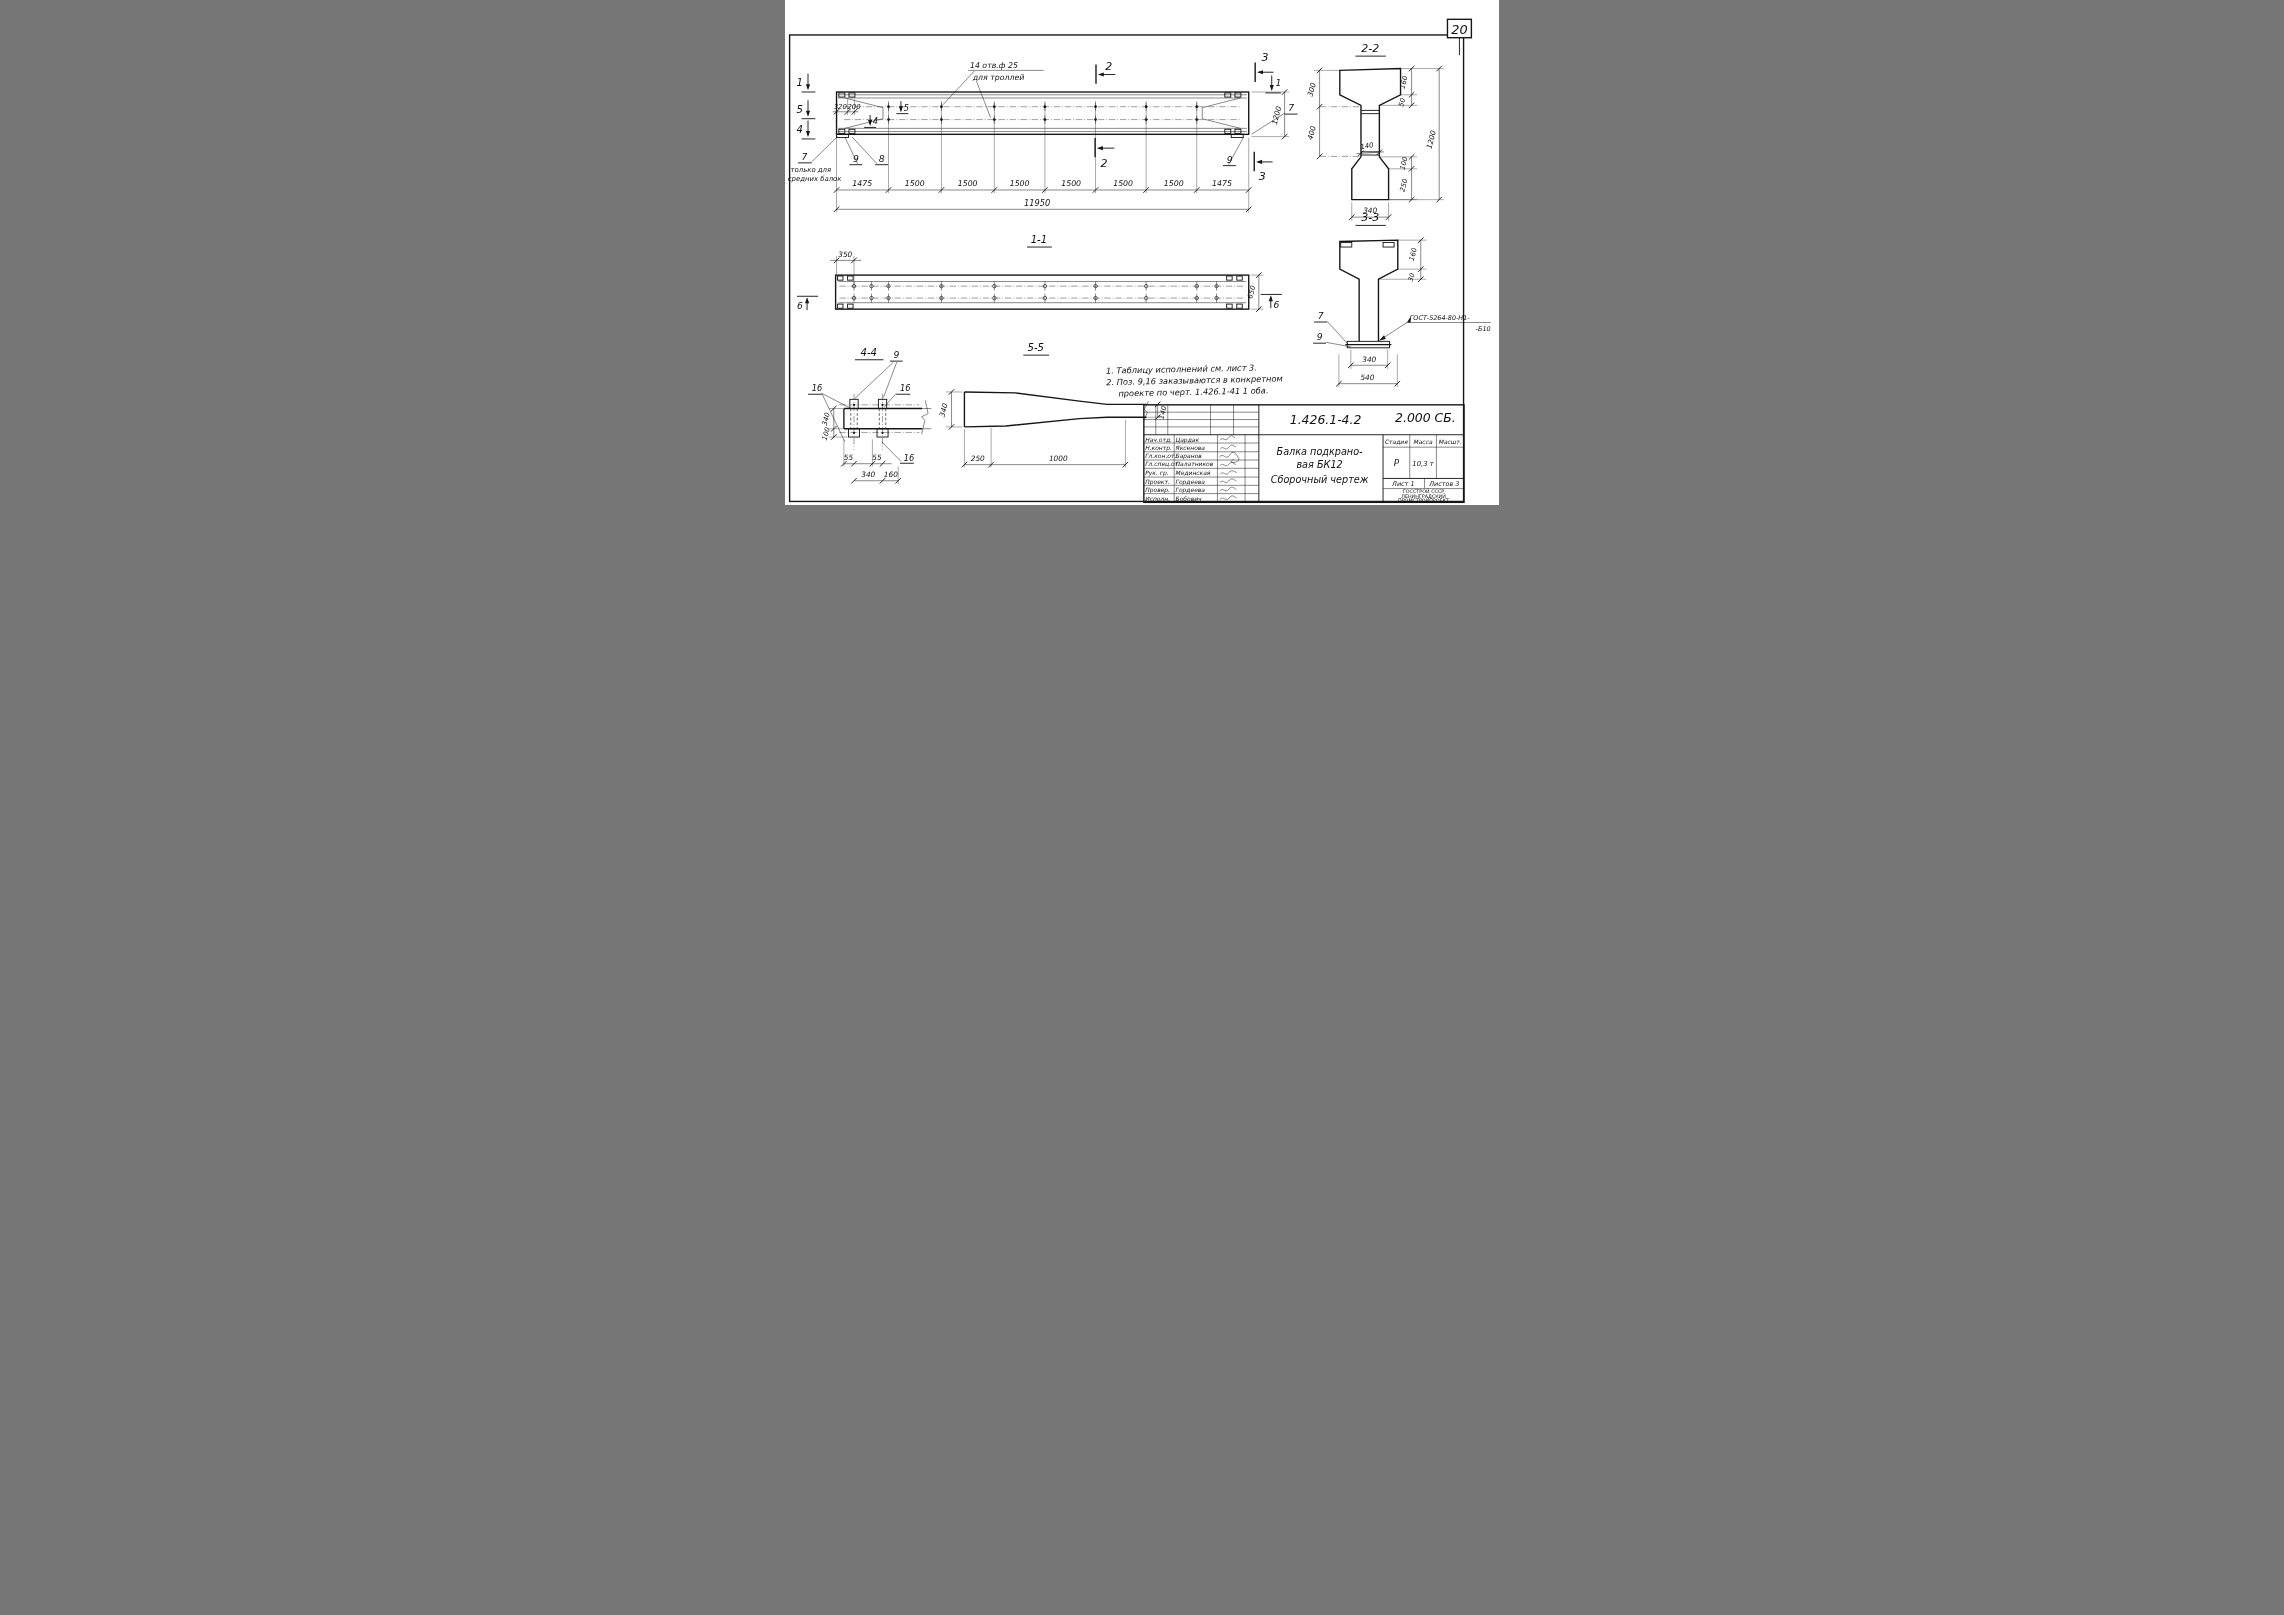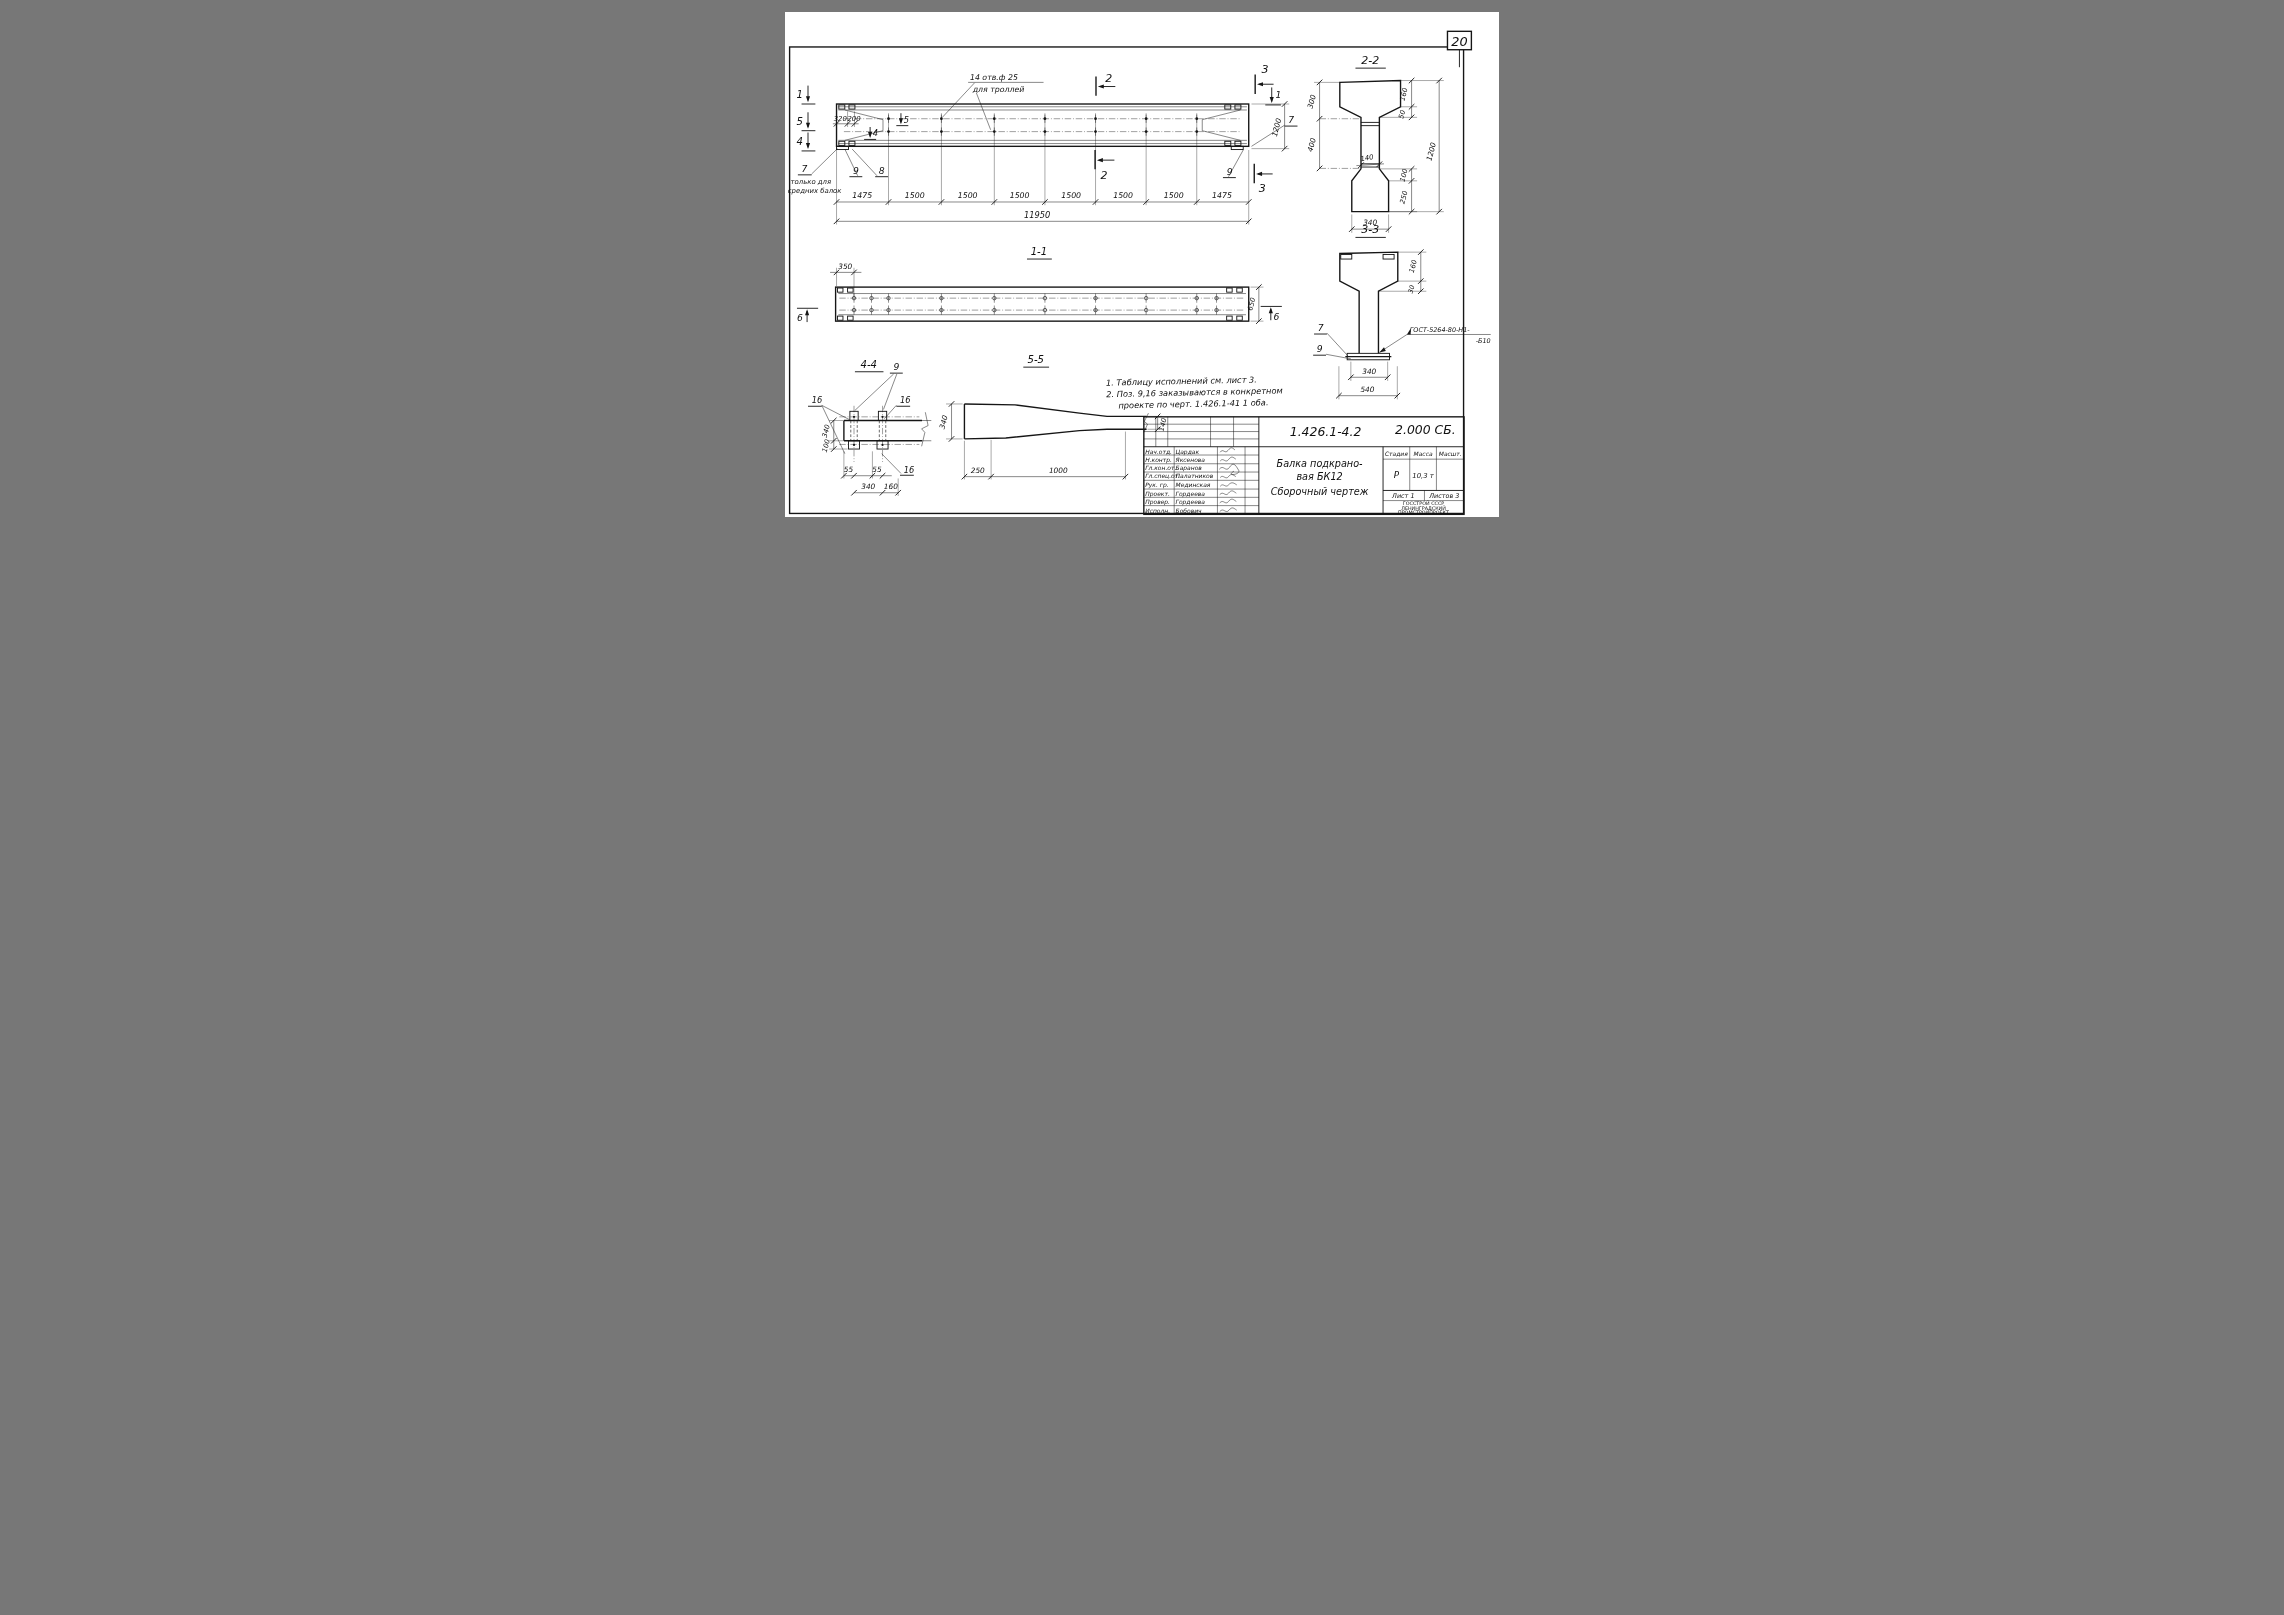--- a/index.html
+++ b/index.html
@@ -1,16 +1,16 @@
 <!DOCTYPE html>
 <html style="font-size:7.4px"><head>
 <meta charset="utf-8">
 <style>
   html,body{margin:0;padding:0;background:#777;}
-  .sheet{width:100%;max-width:714px;margin:12px auto;background:#86efac;}
+  .sheet{width:100%;max-width:714px;margin:0 auto;background:#86efac;}
   svg{display:block;width:100%;height:auto;background:#fff;}
   .ln{stroke:#161616;fill:none;}
   .thick{stroke-width:3;}
   .med{stroke-width:2;}
   .thin{stroke-width:1.1;}
   .hair{stroke-width:0.8;}
   .cl{stroke:#161616;stroke-width:0.9;fill:none;stroke-dasharray:14 4 2 4;}
   .dash{stroke:#161616;stroke-width:1.4;fill:none;stroke-dasharray:6 4;}
   .hw{font-family:"DejaVu Sans",sans-serif;font-style:italic;fill:#111;}
   .blk{font-family:"DejaVu Sans",sans-serif;fill:#111;}

